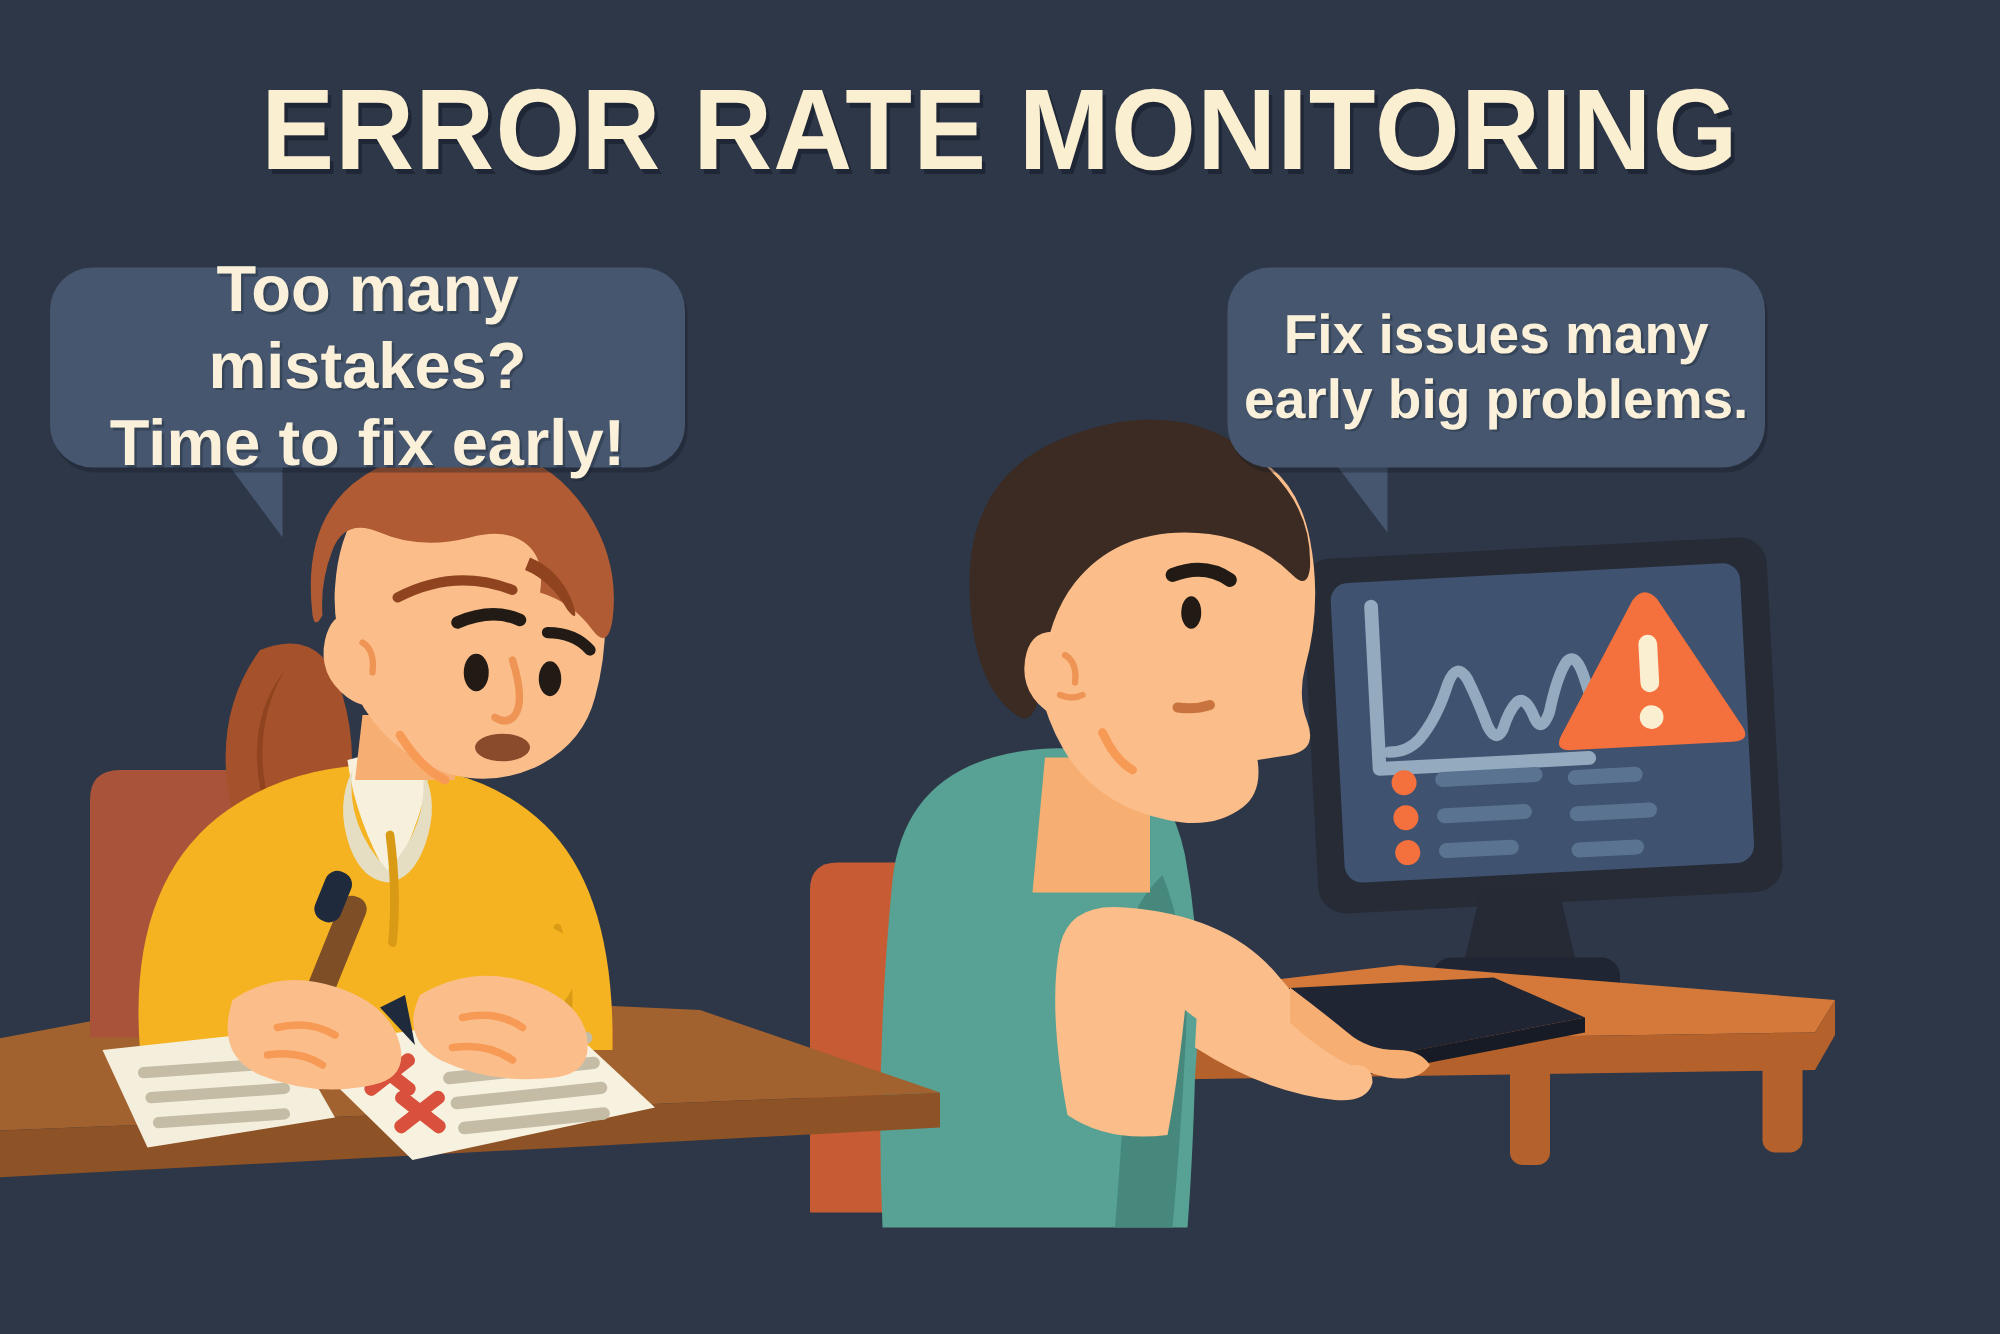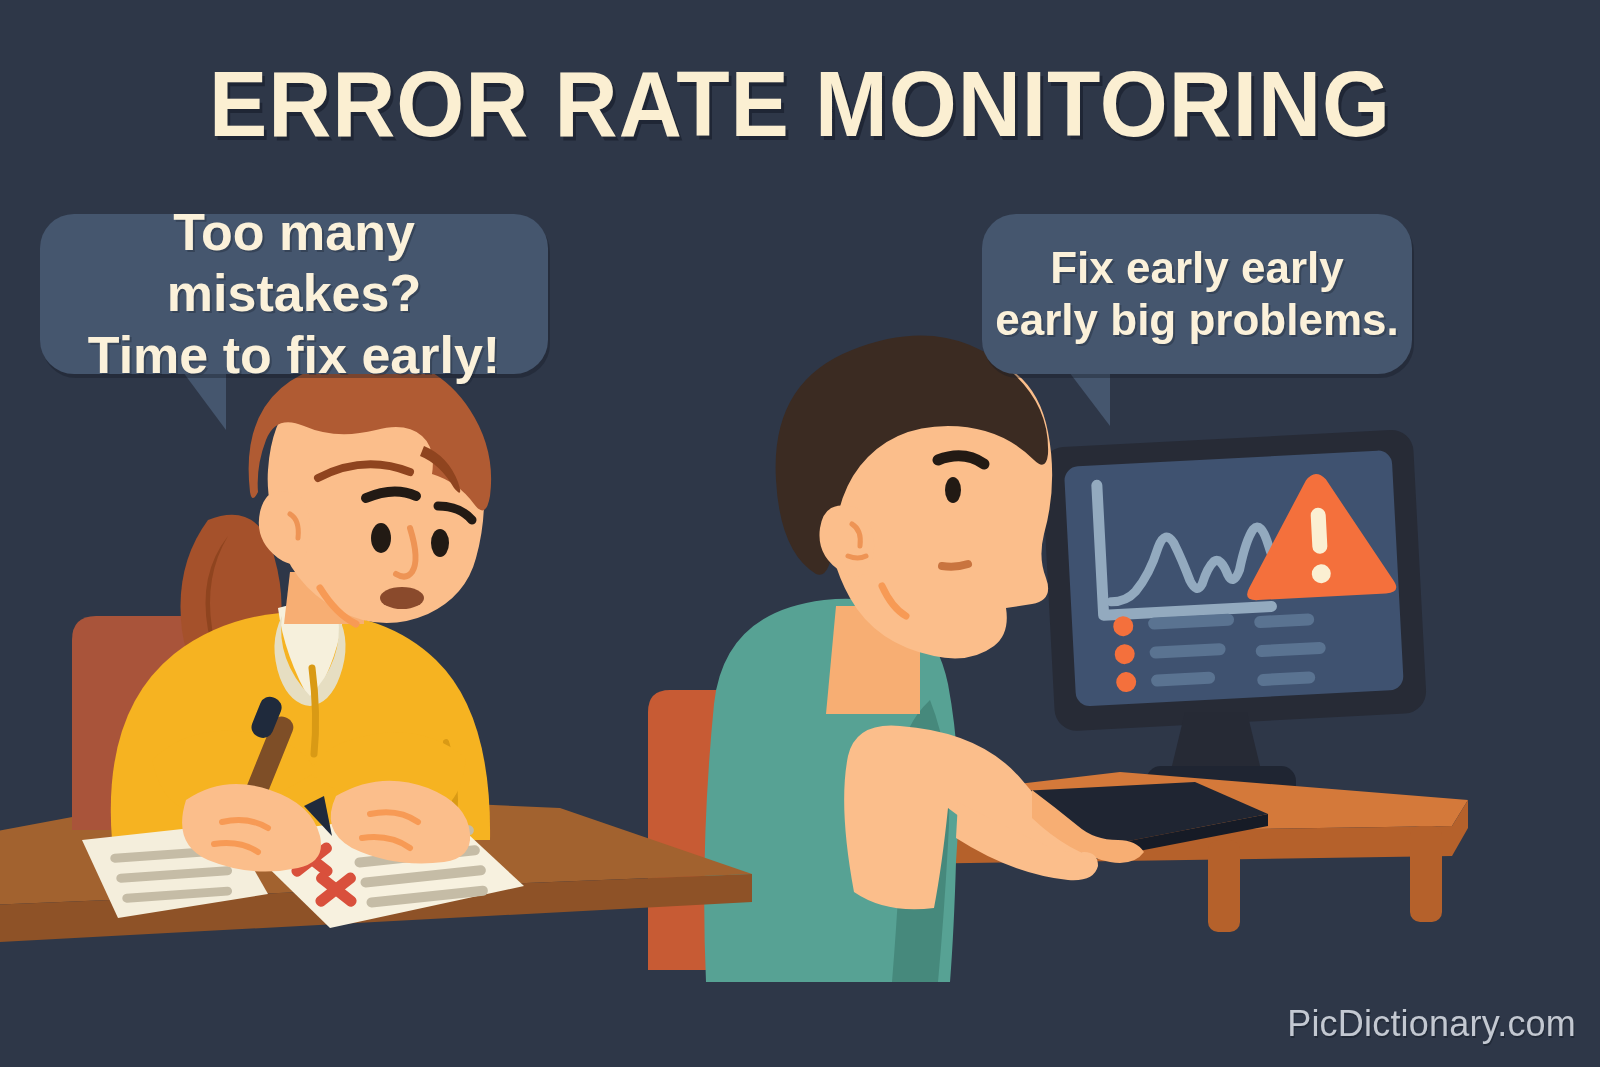--- a/index.html
+++ b/index.html
@@ -292,19 +292,18 @@
   <div class="bubble" id="bubble-left">
     <div>
       <div>Too many mistakes?</div>
       <div>Time to fix early!</div>
     </div>
   </div>
 
   <div class="bubble-tail" id="tail-right"></div>
   <div class="bubble" id="bubble-right">
     <div>
-      <div>Fix early early</div>
+      <div>Fix issues many</div>
       <div>early big problems.</div>
     </div>
   </div>
 
-  <div id="watermark">PicDictionary.com</div>
 </div>
 
 </body></html>

